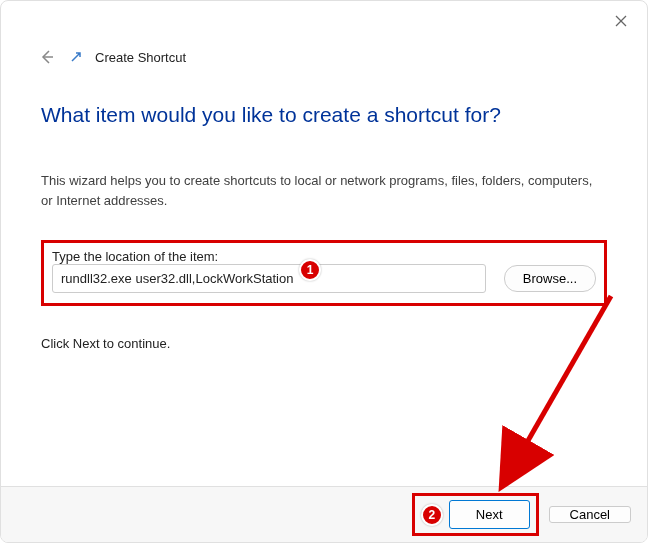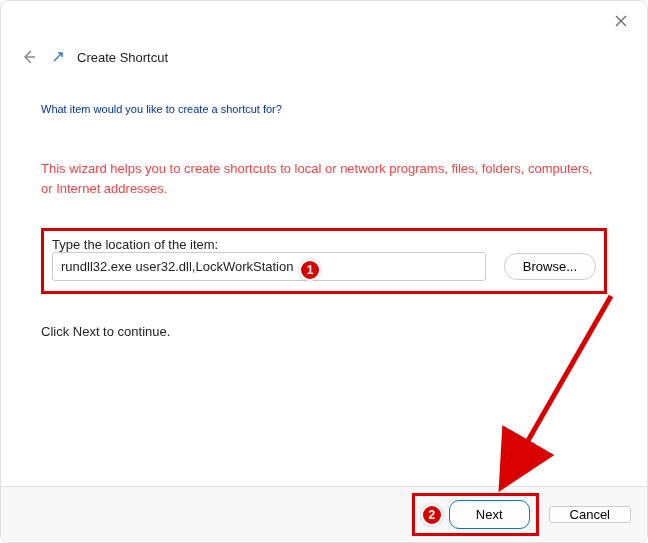--- a/index.html
+++ b/index.html
@@ -29,21 +29,21 @@
       cursor: pointer;
       color: #666;
     }
     .close-btn svg {
       width: 12px;
       height: 12px;
     }
     .titlebar {
       display: flex;
       align-items: center;
-      padding: 46px 18px 8px 18px;
+      padding: 46px 18px 8px 36px;
       gap: 12px;
     }
     .back-arrow {
       color: #888;
       display: flex;
       align-items: center;
       justify-content: center;
       width: 20px;
       height: 20px;
       cursor: pointer;
@@ -66,27 +66,27 @@
     }
     .titlebar-text {
       font-size: 13px;
       color: #222;
     }
     .content {
       padding: 28px 40px 20px 40px;
     }
     .heading {
       color: #003399;
-      font-size: 11px;
+      font-size: 21px;
       font-weight: 400;
       margin-bottom: 44px;
     }
     .description {
       font-size: 13px;
-      color: #ef4444;
+      color: #404040;
       line-height: 1.5;
       margin-bottom: 30px;
     }
     .input-section {
       border: 3px solid #d80000;
       padding: 6px 8px 10px 8px;
       margin-bottom: 30px;
     }
     .input-label {
       font-size: 13px;
@@ -138,21 +138,21 @@
     .next-wrapper {
       border: 3px solid #d80000;
       padding: 4px 6px;
       display: flex;
       align-items: center;
       gap: 6px;
     }
     .next-btn {
       background: #fdfdfd;
       border: 1px solid #0078d4;
-      border-radius: 10px;
+      border-radius: 3px;
       padding: 6px 26px;
       font-size: 13px;
       font-family: inherit;
       cursor: pointer;
     }
     .cancel-btn {
       background: #fdfdfd;
       border: 1px solid #ccc;
       border-radius: 3px;
       padding: 0 20px;

